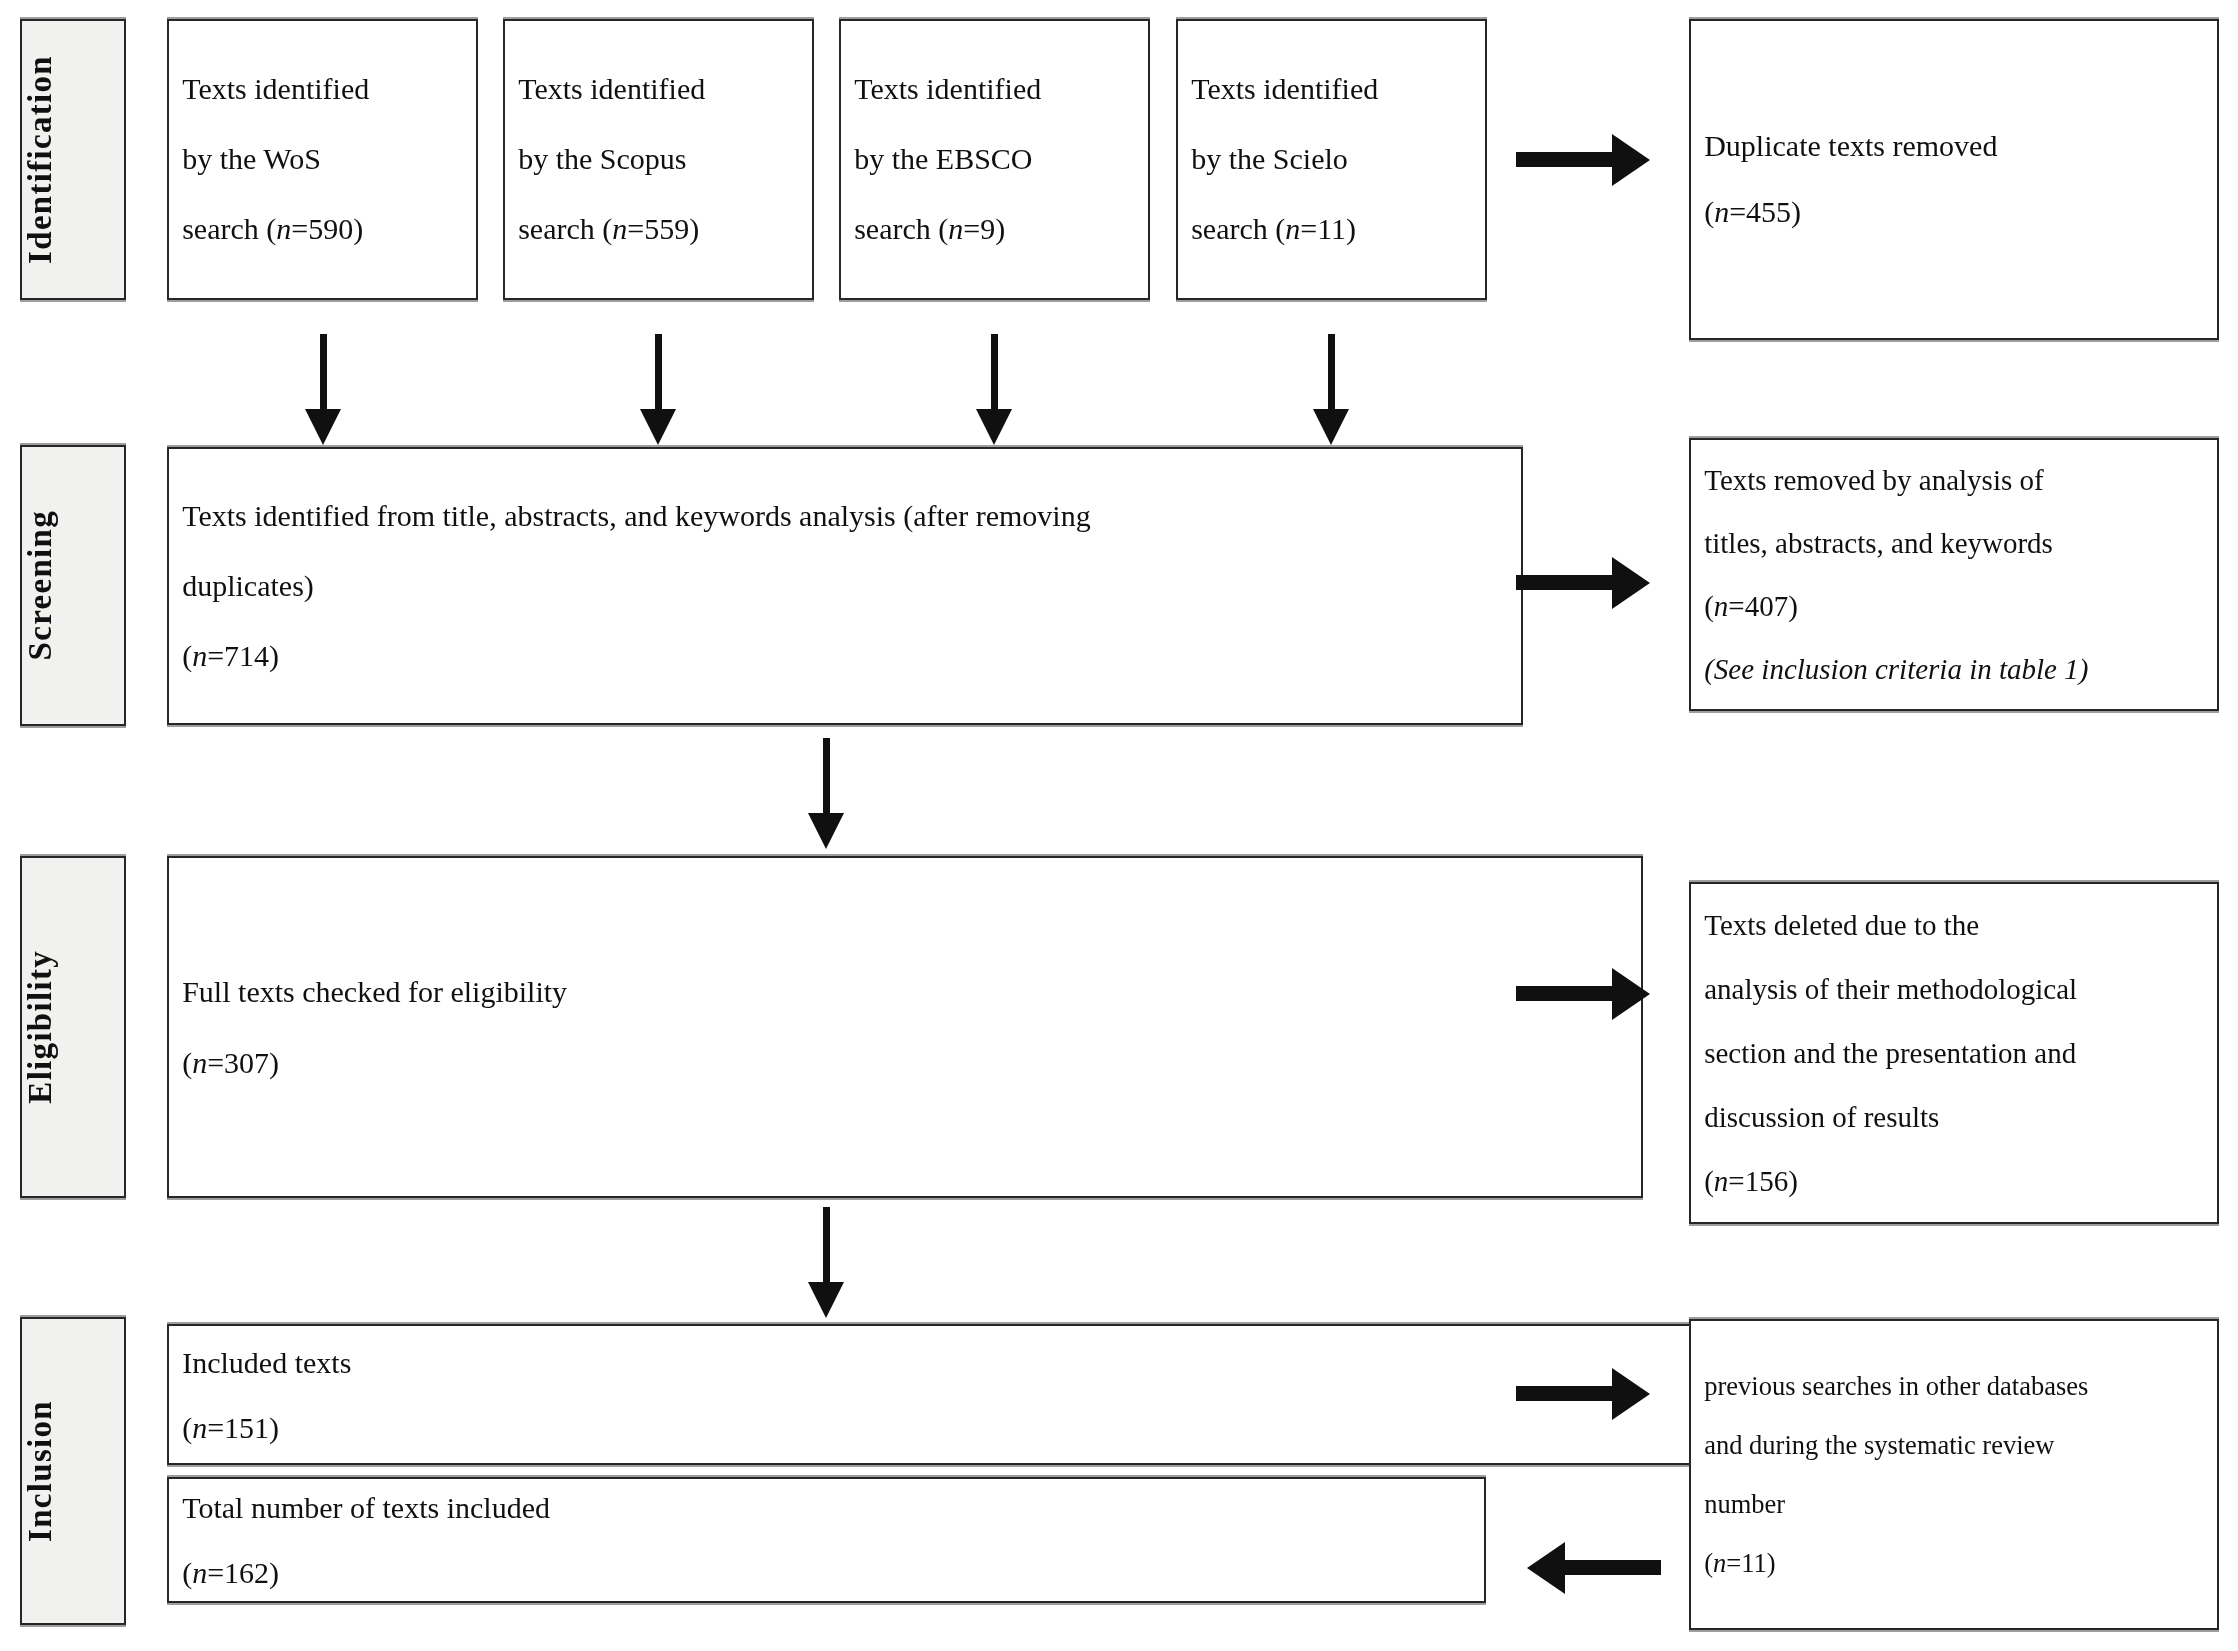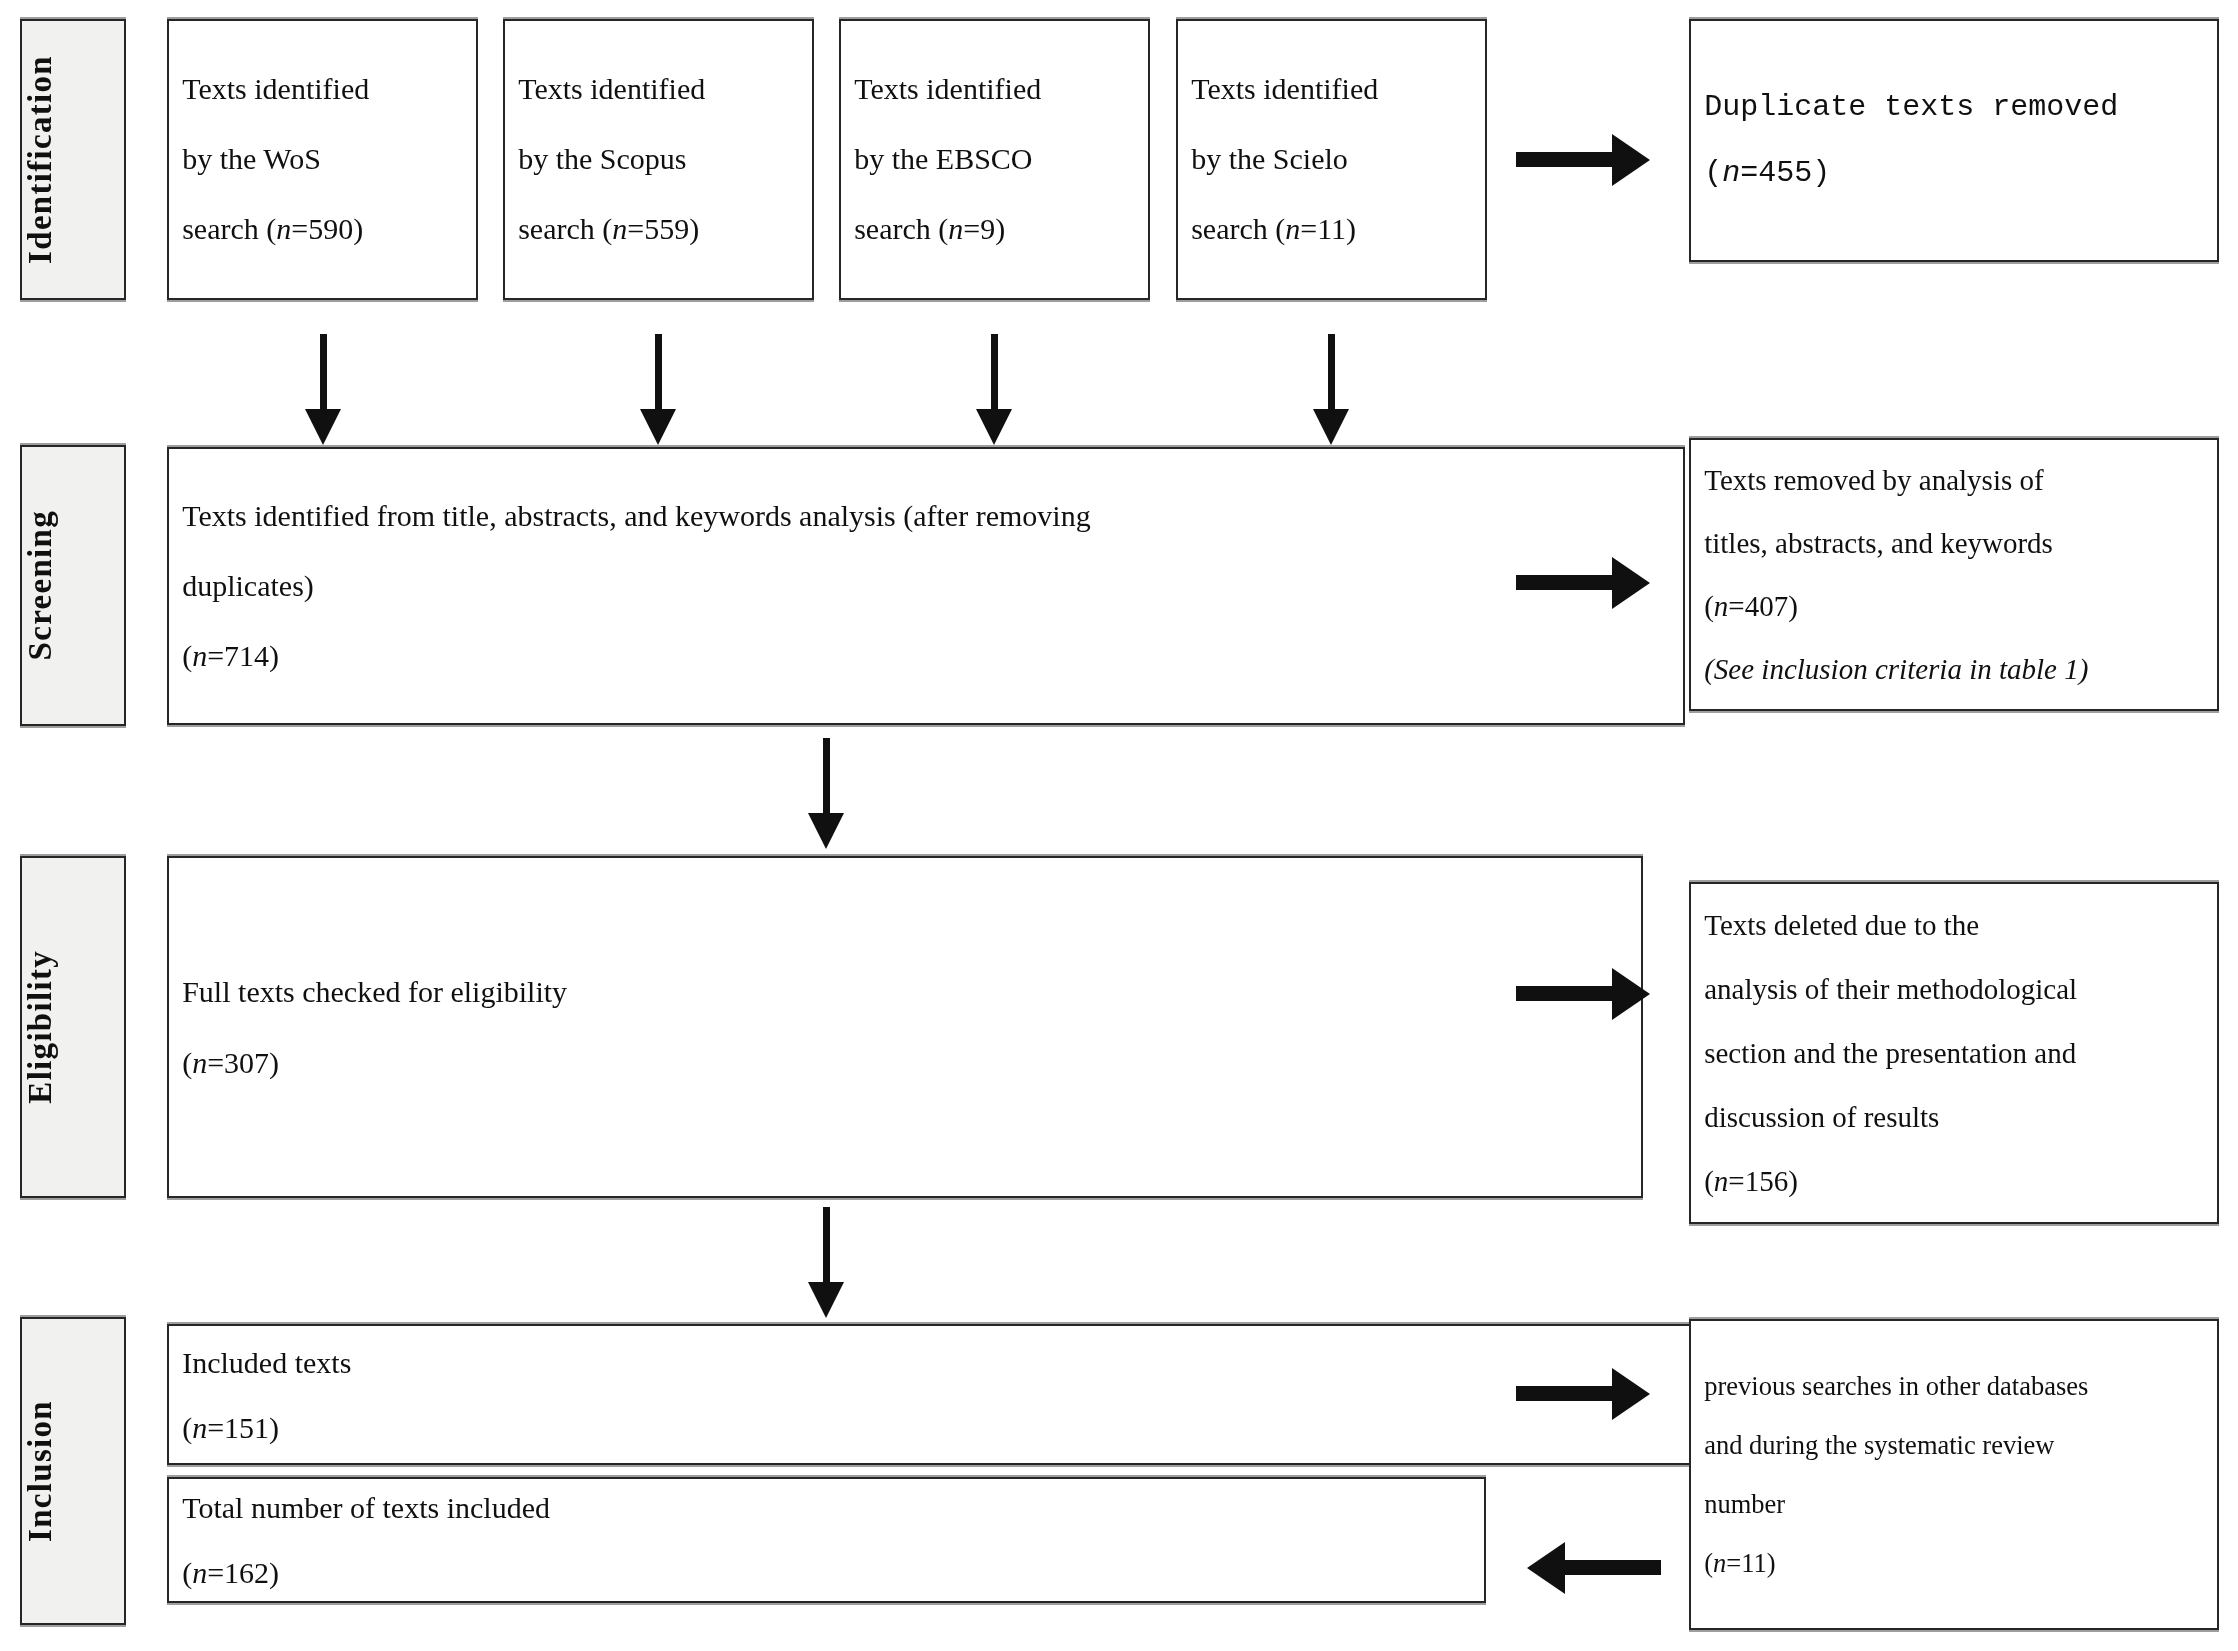--- a/index.html
+++ b/index.html
@@ -96,32 +96,32 @@
     <div>Texts identified</div>
     <div>by the EBSCO</div>
     <div>search (<i>n</i>=9)</div>
   </div>
   <div class="box t46" style="left:1176px;top:18.5px;width:311px;height:281px;">
     <div>Texts identified</div>
     <div>by the Scielo</div>
     <div>search (<i>n</i>=11)</div>
   </div>
 
-  <div class="box t46b" style="left:1689px;top:18.5px;width:530px;height:243px;font-family:Liberation Mono, monospace;">
+  <div class="box t46b" style="left:1689px;top:18.5px;width:530px;height:321px;">
     <div>Duplicate texts removed</div>
     <div>(<i>n</i>=455)</div>
   </div>
 
   <div class="ar ar-r" style="left:1516px;top:152px;"></div>
   <div class="ar ar-d" style="left:320px;top:334px;"></div>
   <div class="ar ar-d" style="left:655px;top:334px;"></div>
   <div class="ar ar-d" style="left:991px;top:334px;"></div>
   <div class="ar ar-d" style="left:1328px;top:334px;"></div>
 
-  <div class="box t46c" style="left:167px;top:447px;width:1518px;height:278px;">
+  <div class="box t46c" style="left:167px;top:447px;width:1356px;height:278px;">
     <div>Texts identified from title, abstracts, and keywords analysis (after removing</div>
     <div>duplicates)</div>
     <div>(<i>n</i>=714)</div>
   </div>
   <div class="box t44" style="left:1689px;top:438px;width:530px;height:273px;">
     <div>Texts removed by analysis of</div>
     <div>titles, abstracts, and keywords</div>
     <div>(<i>n</i>=407)</div>
     <div class="it">(See inclusion criteria in table 1)</div>
   </div>

